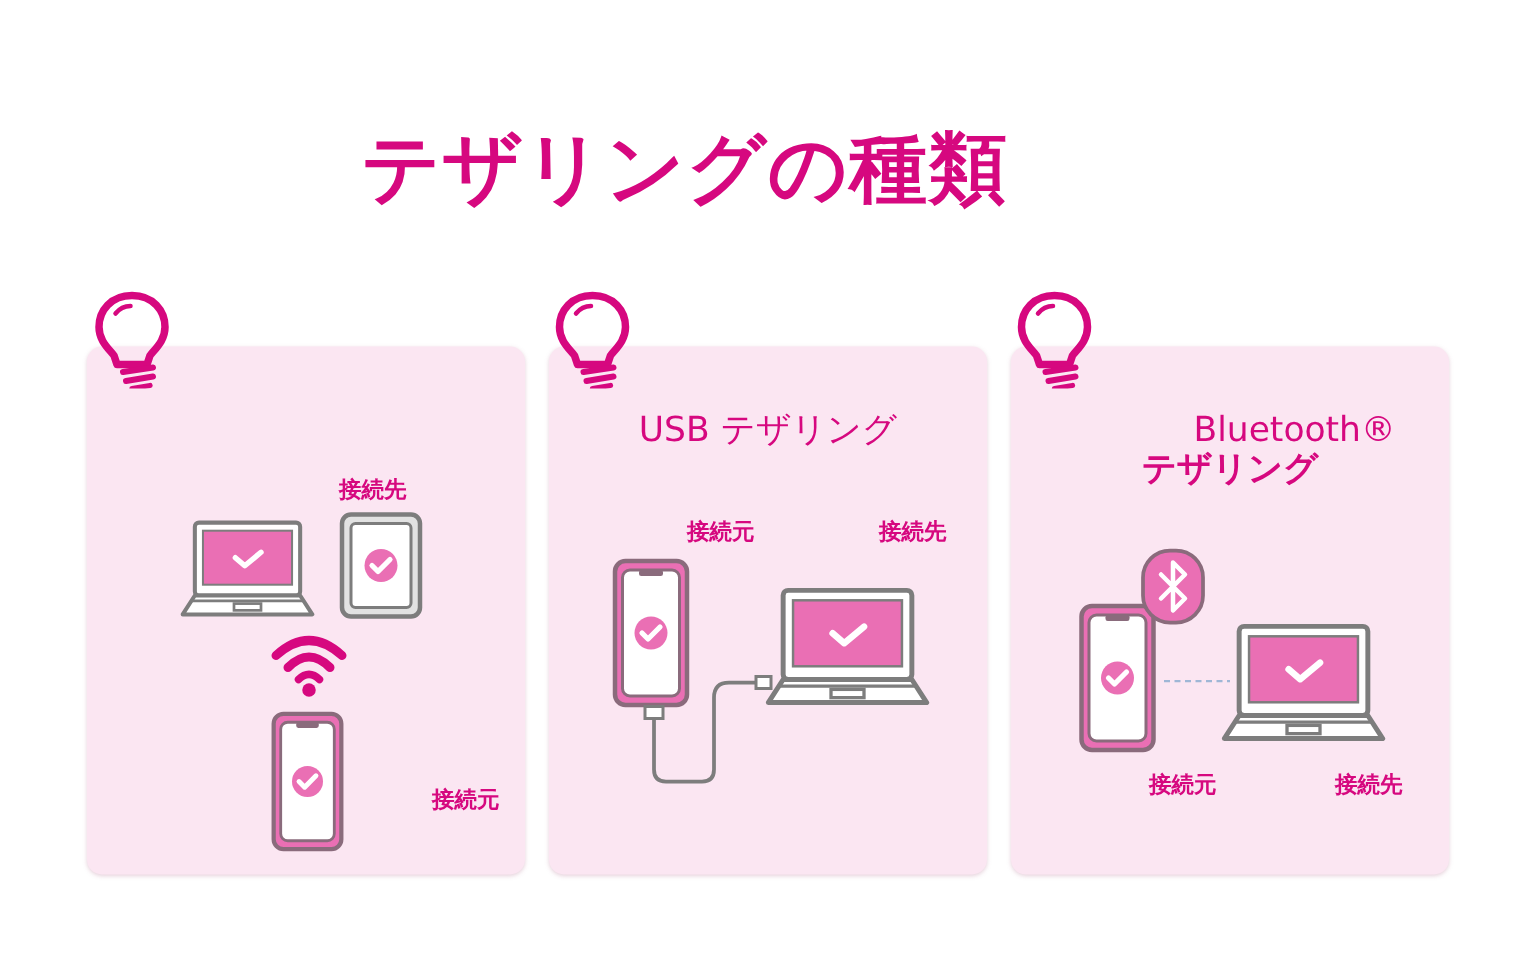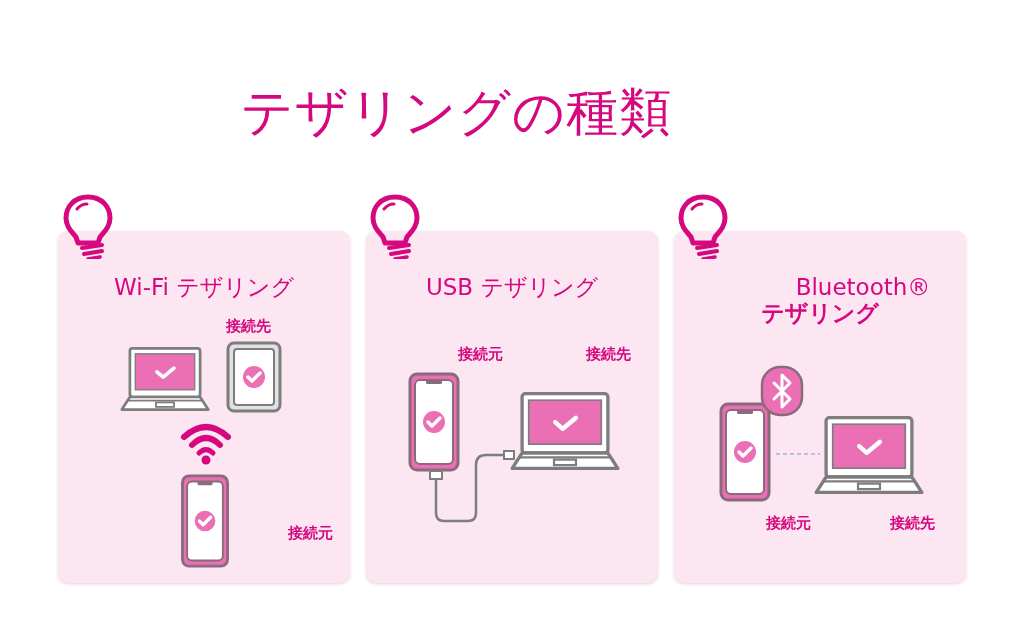--- a/index.html
+++ b/index.html
@@ -1,19 +1,19 @@
 <!DOCTYPE html>
 <html><head>
 <meta charset="utf-8">
 <style>
   html, body { margin:0; padding:0; background:#ffffff; }
   body { width:1024px; height:636px; position:relative; overflow:hidden;
          font-family:"DejaVu Sans", sans-serif; }
   .title { position:absolute; left:0; top:78px; width:913px; text-align:center;
-           color:#d6087f; font-size:52px; font-weight:normal; letter-spacing:1px; }
+           color:#d6087f; font-size:52px; font-weight:bold; letter-spacing:1px; }
   .card { position:absolute; top:231px; width:292px; height:352px;
           background:#fbe6f2; border-radius:10px;
           box-shadow:0 1px 3px rgba(180,120,150,0.35); }
   .bulb { position:absolute; width:52px; height:66px; }
   .card-title { position:absolute; left:0; width:100%; text-align:center;
                 color:#d6087f; font-size:23px; line-height:32px; }
   .label { position:absolute; color:#d6087f; font-size:15px; font-weight:bold;margin-left:48px; }
   svg { position:absolute; overflow:visible; }
 </style>
 </head>
@@ -48,21 +48,20 @@
     <symbol id="tablet" viewBox="0 0 56 72">
       <rect x="2" y="2" width="52" height="68" rx="6" fill="#e2e2e2" stroke="#7d7d7d" stroke-width="3"></rect>
       <rect x="8" y="8" width="40" height="56" rx="3" fill="#fff" stroke="#7d7d7d" stroke-width="2"></rect>
       <circle cx="28" cy="36" r="11" fill="#ea6fb4"></circle>
       <path d="M22 36 L26 40 L34 32" fill="none" stroke="#fff" stroke-width="3.5" stroke-linecap="round" stroke-linejoin="round"></path>
     </symbol>
   </defs>
 </svg>
 
 <div class="card" style="left:58px;">
-  <div class="card-title" style="top:40px;">Wi-Fi テザリング</div>
   <div class="label" style="left:120px; top:86px;">接続先</div>
   <svg width="90" height="66" style="left:62px; top:115px;">
       <use href="#laptop"></use>
     </svg>
   <svg width="56" height="72" style="left:168px; top:110px;">
       <use href="#tablet"></use>
     </svg>
   <svg width="52" height="44" style="left:122px; top:190px;" viewBox="0 0 52 44">
     <path d="M4 16 Q26 -4 48 16" fill="none" stroke="#d6087f" stroke-width="6" stroke-linecap="round"></path>
     <path d="M12 24 Q26 10 40 24" fill="none" stroke="#d6087f" stroke-width="6" stroke-linecap="round"></path>

